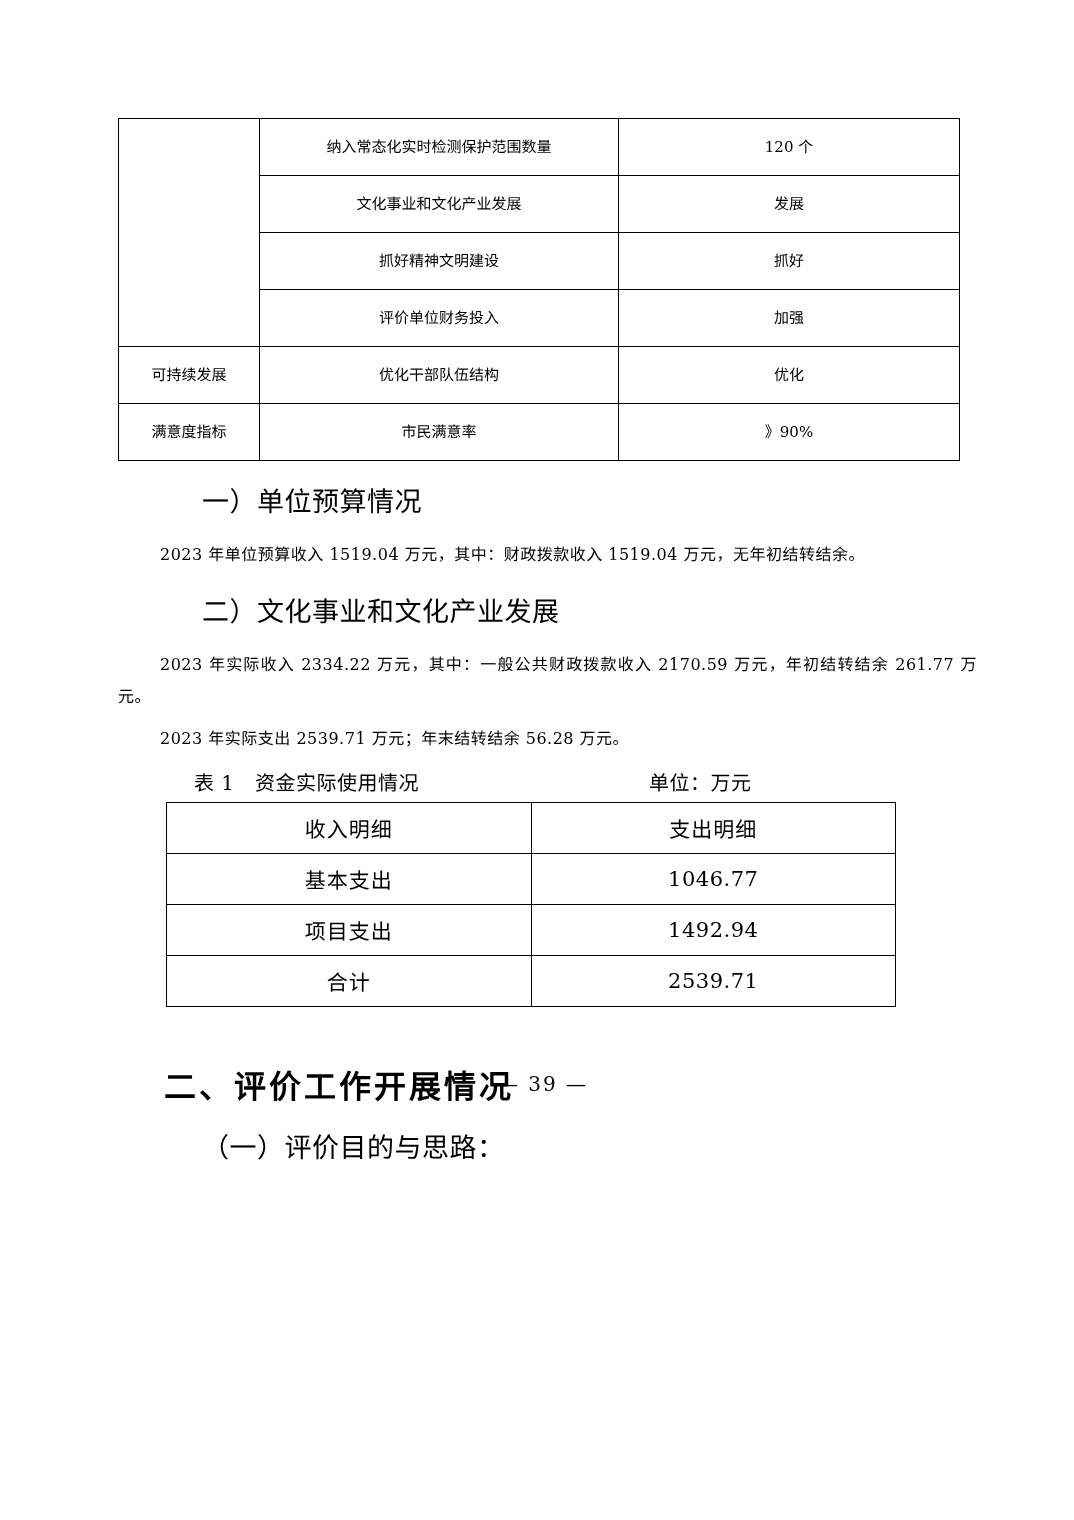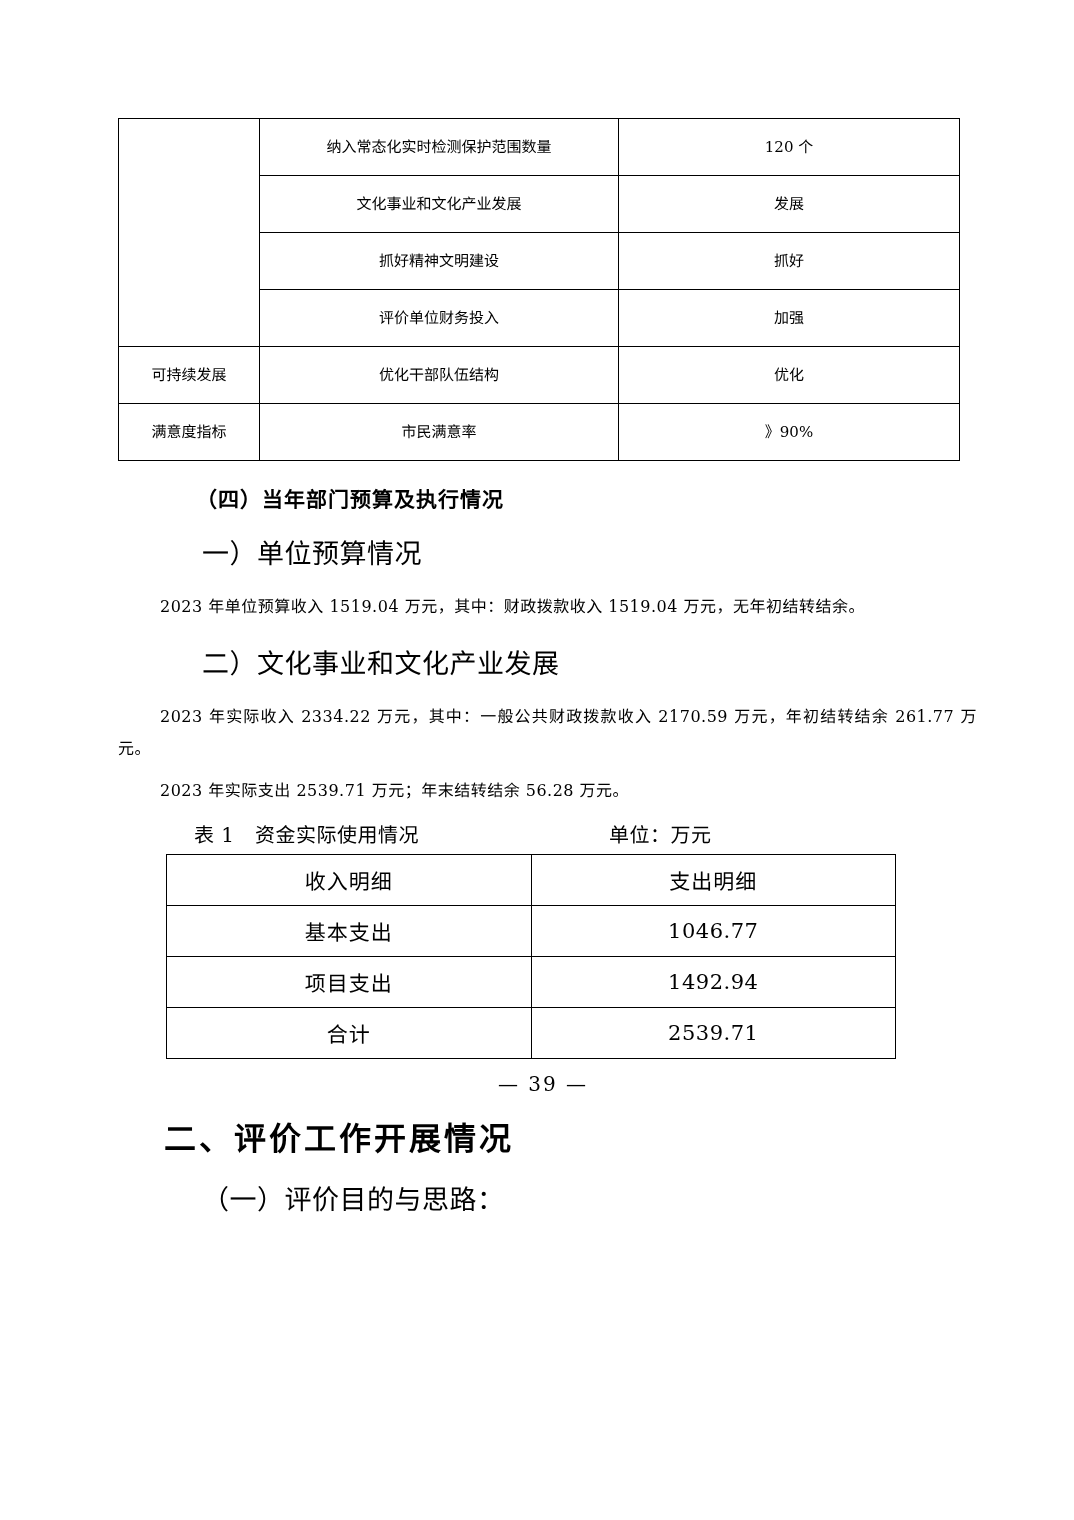--- a/index.html
+++ b/index.html
@@ -68,20 +68,21 @@
     text-align: justify;
   }
 
   
   .tbl-caption {
     font-size: 20px;
     margin: 12px 0 6px 0;
     display: flex;
     padding-left: 76px;
     letter-spacing: 0.5px;
+    gap: 40px;
   }
   .tbl-caption .cap-left { white-space: pre; }
   .tbl-caption .cap-right { margin-left: 190px; white-space: pre; }
 
   table.fund {
     border-collapse: collapse;
     width: 730px;
     margin-left: 48px;
     table-layout: fixed;
   }
@@ -150,21 +151,20 @@
         <td class="col-c">优化</td>
       </tr>
       <tr>
         <td class="col-a">满意度指标</td>
         <td class="col-b">市民满意率</td>
         <td class="col-c">》90%</td>
       </tr>
     </tbody>
   </table>
 
-  <p class="h-sub">（四）当年部门预算及执行情况</p>
 
   <p class="p-ind1">一）单位预算情况</p>
 
   <p class="p-body">2023 年单位预算收入 1519.04 万元，其中：财政拨款收入 1519.04 万元，无年初结转结余。</p>
 
   <p class="p-ind1">二）文化事业和文化产业发展</p>
 
   <p class="p-body">2023 年实际收入 2334.22 万元，其中：一般公共财政拨款收入 2170.59 万元，年初结转结余 261.77 万元。</p>
 
   <p class="p-body">2023 年实际支出 2539.71 万元；年末结转结余 56.28 万元。</p>

